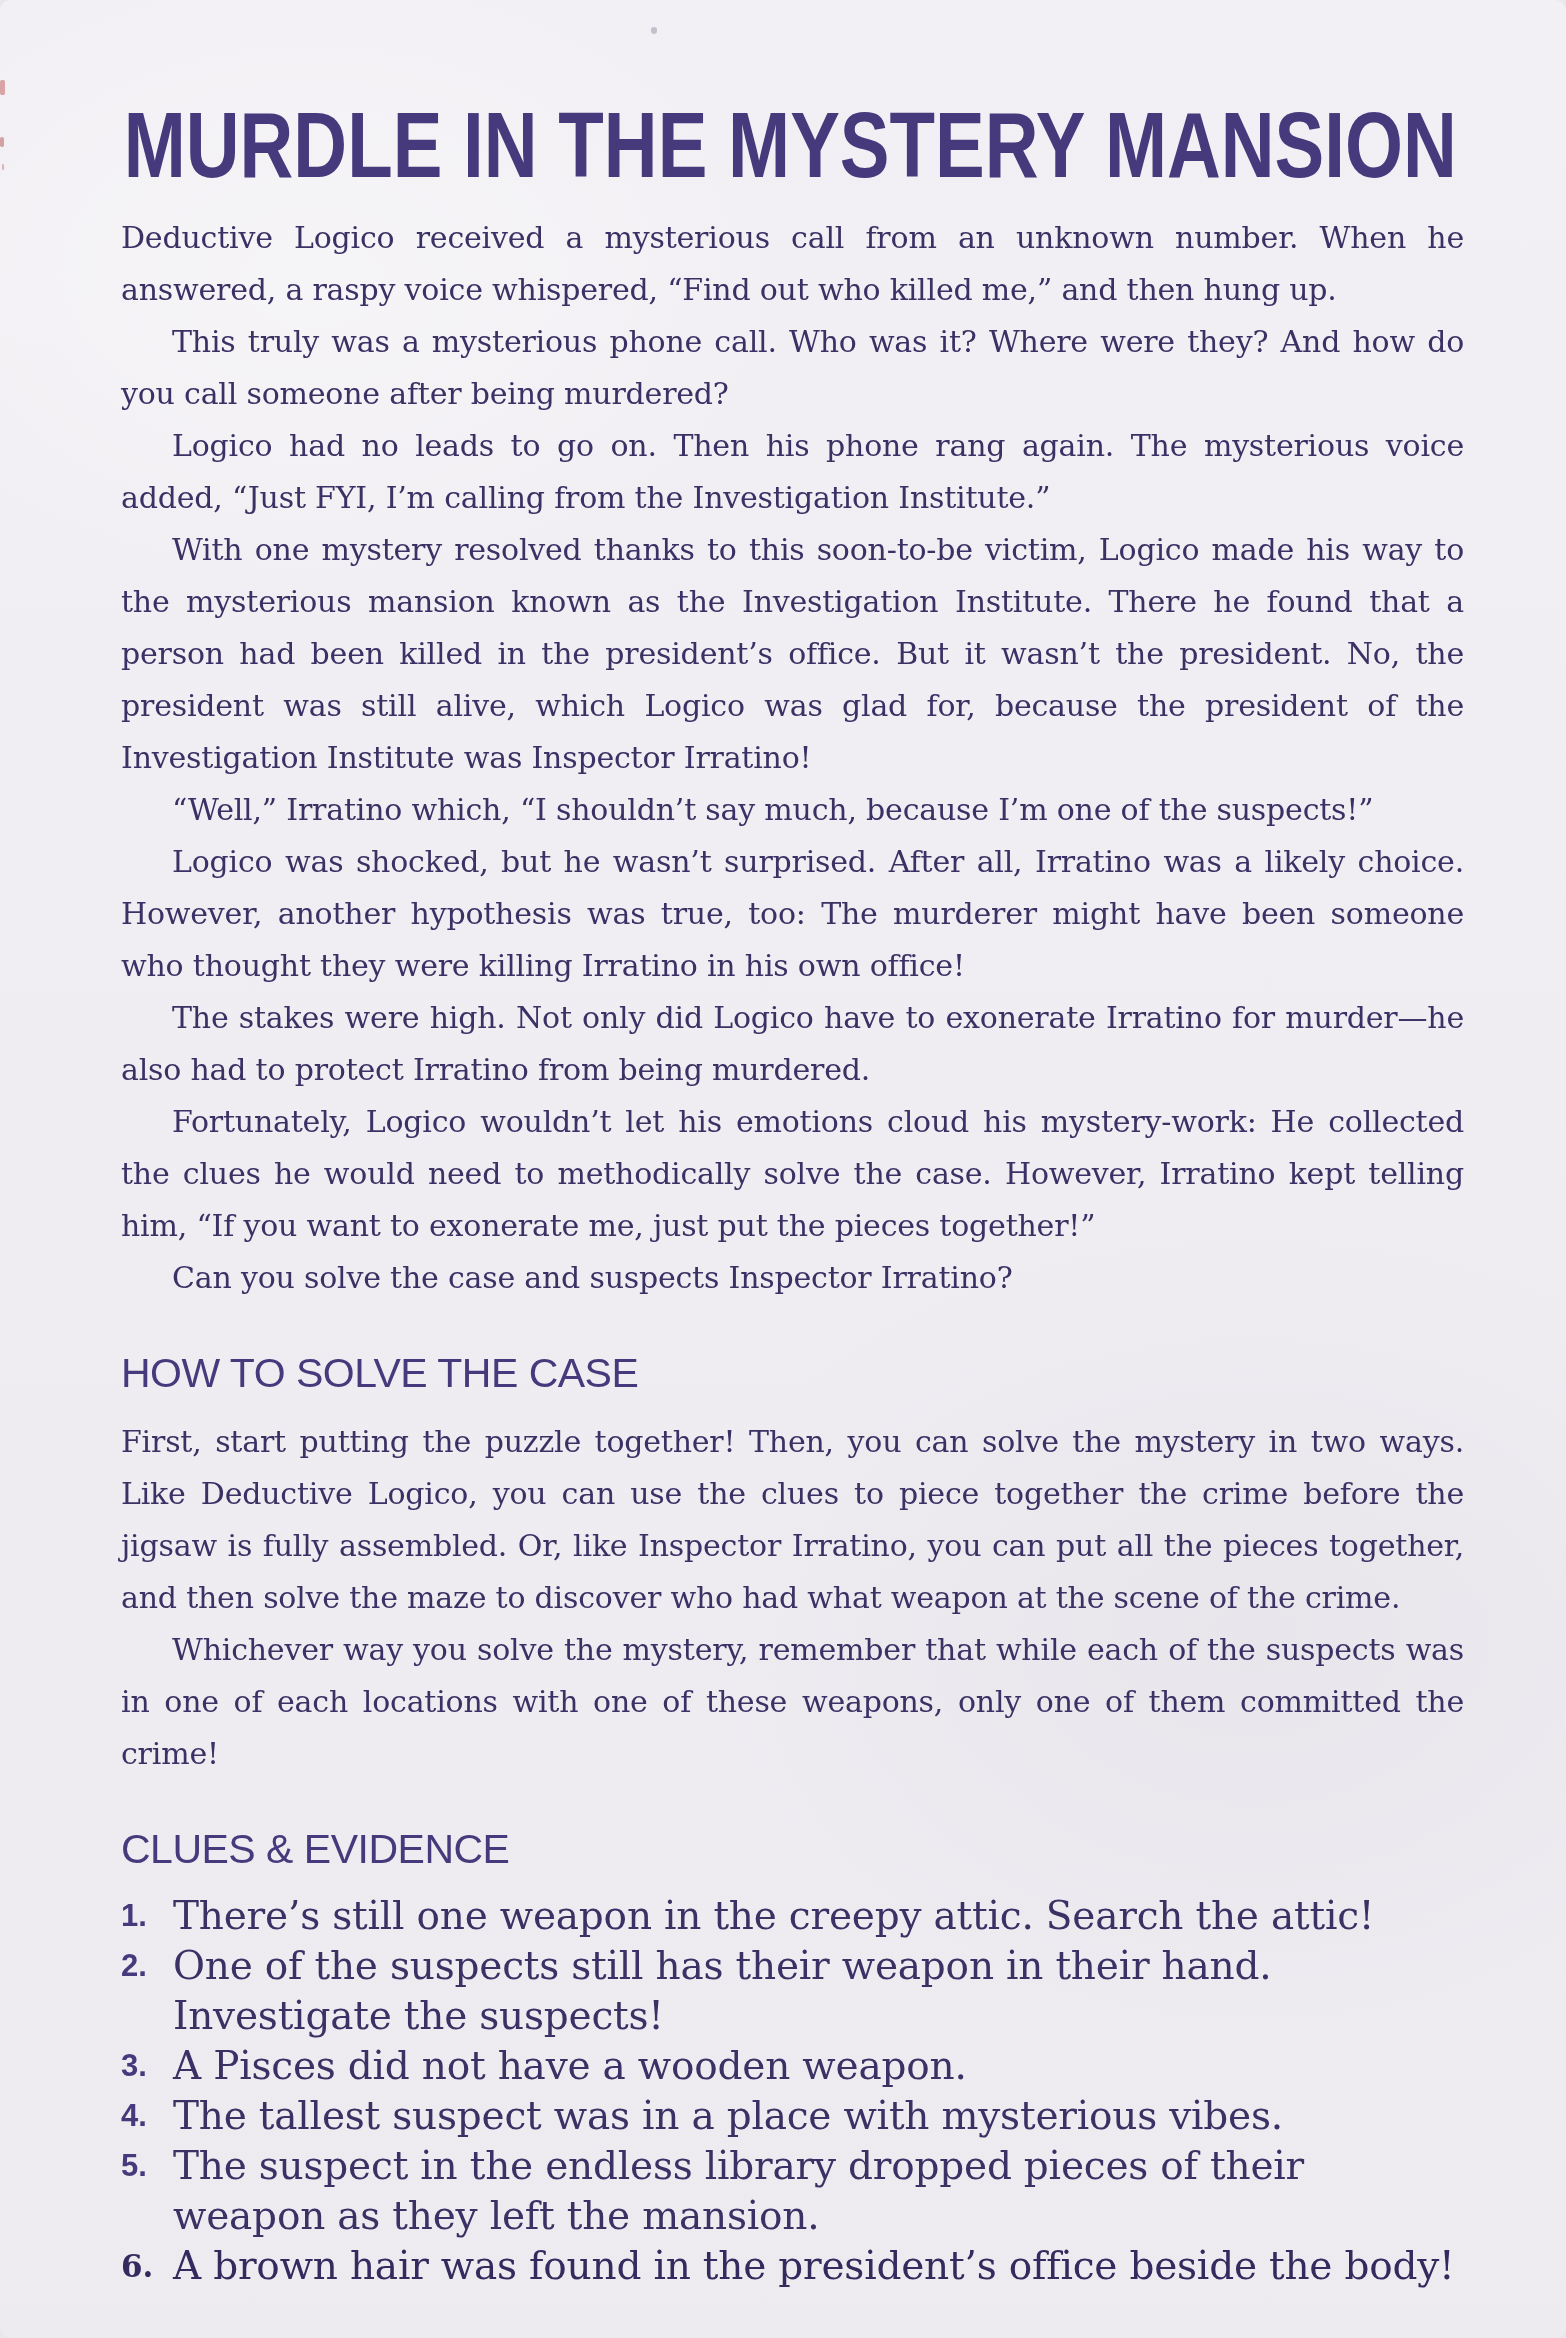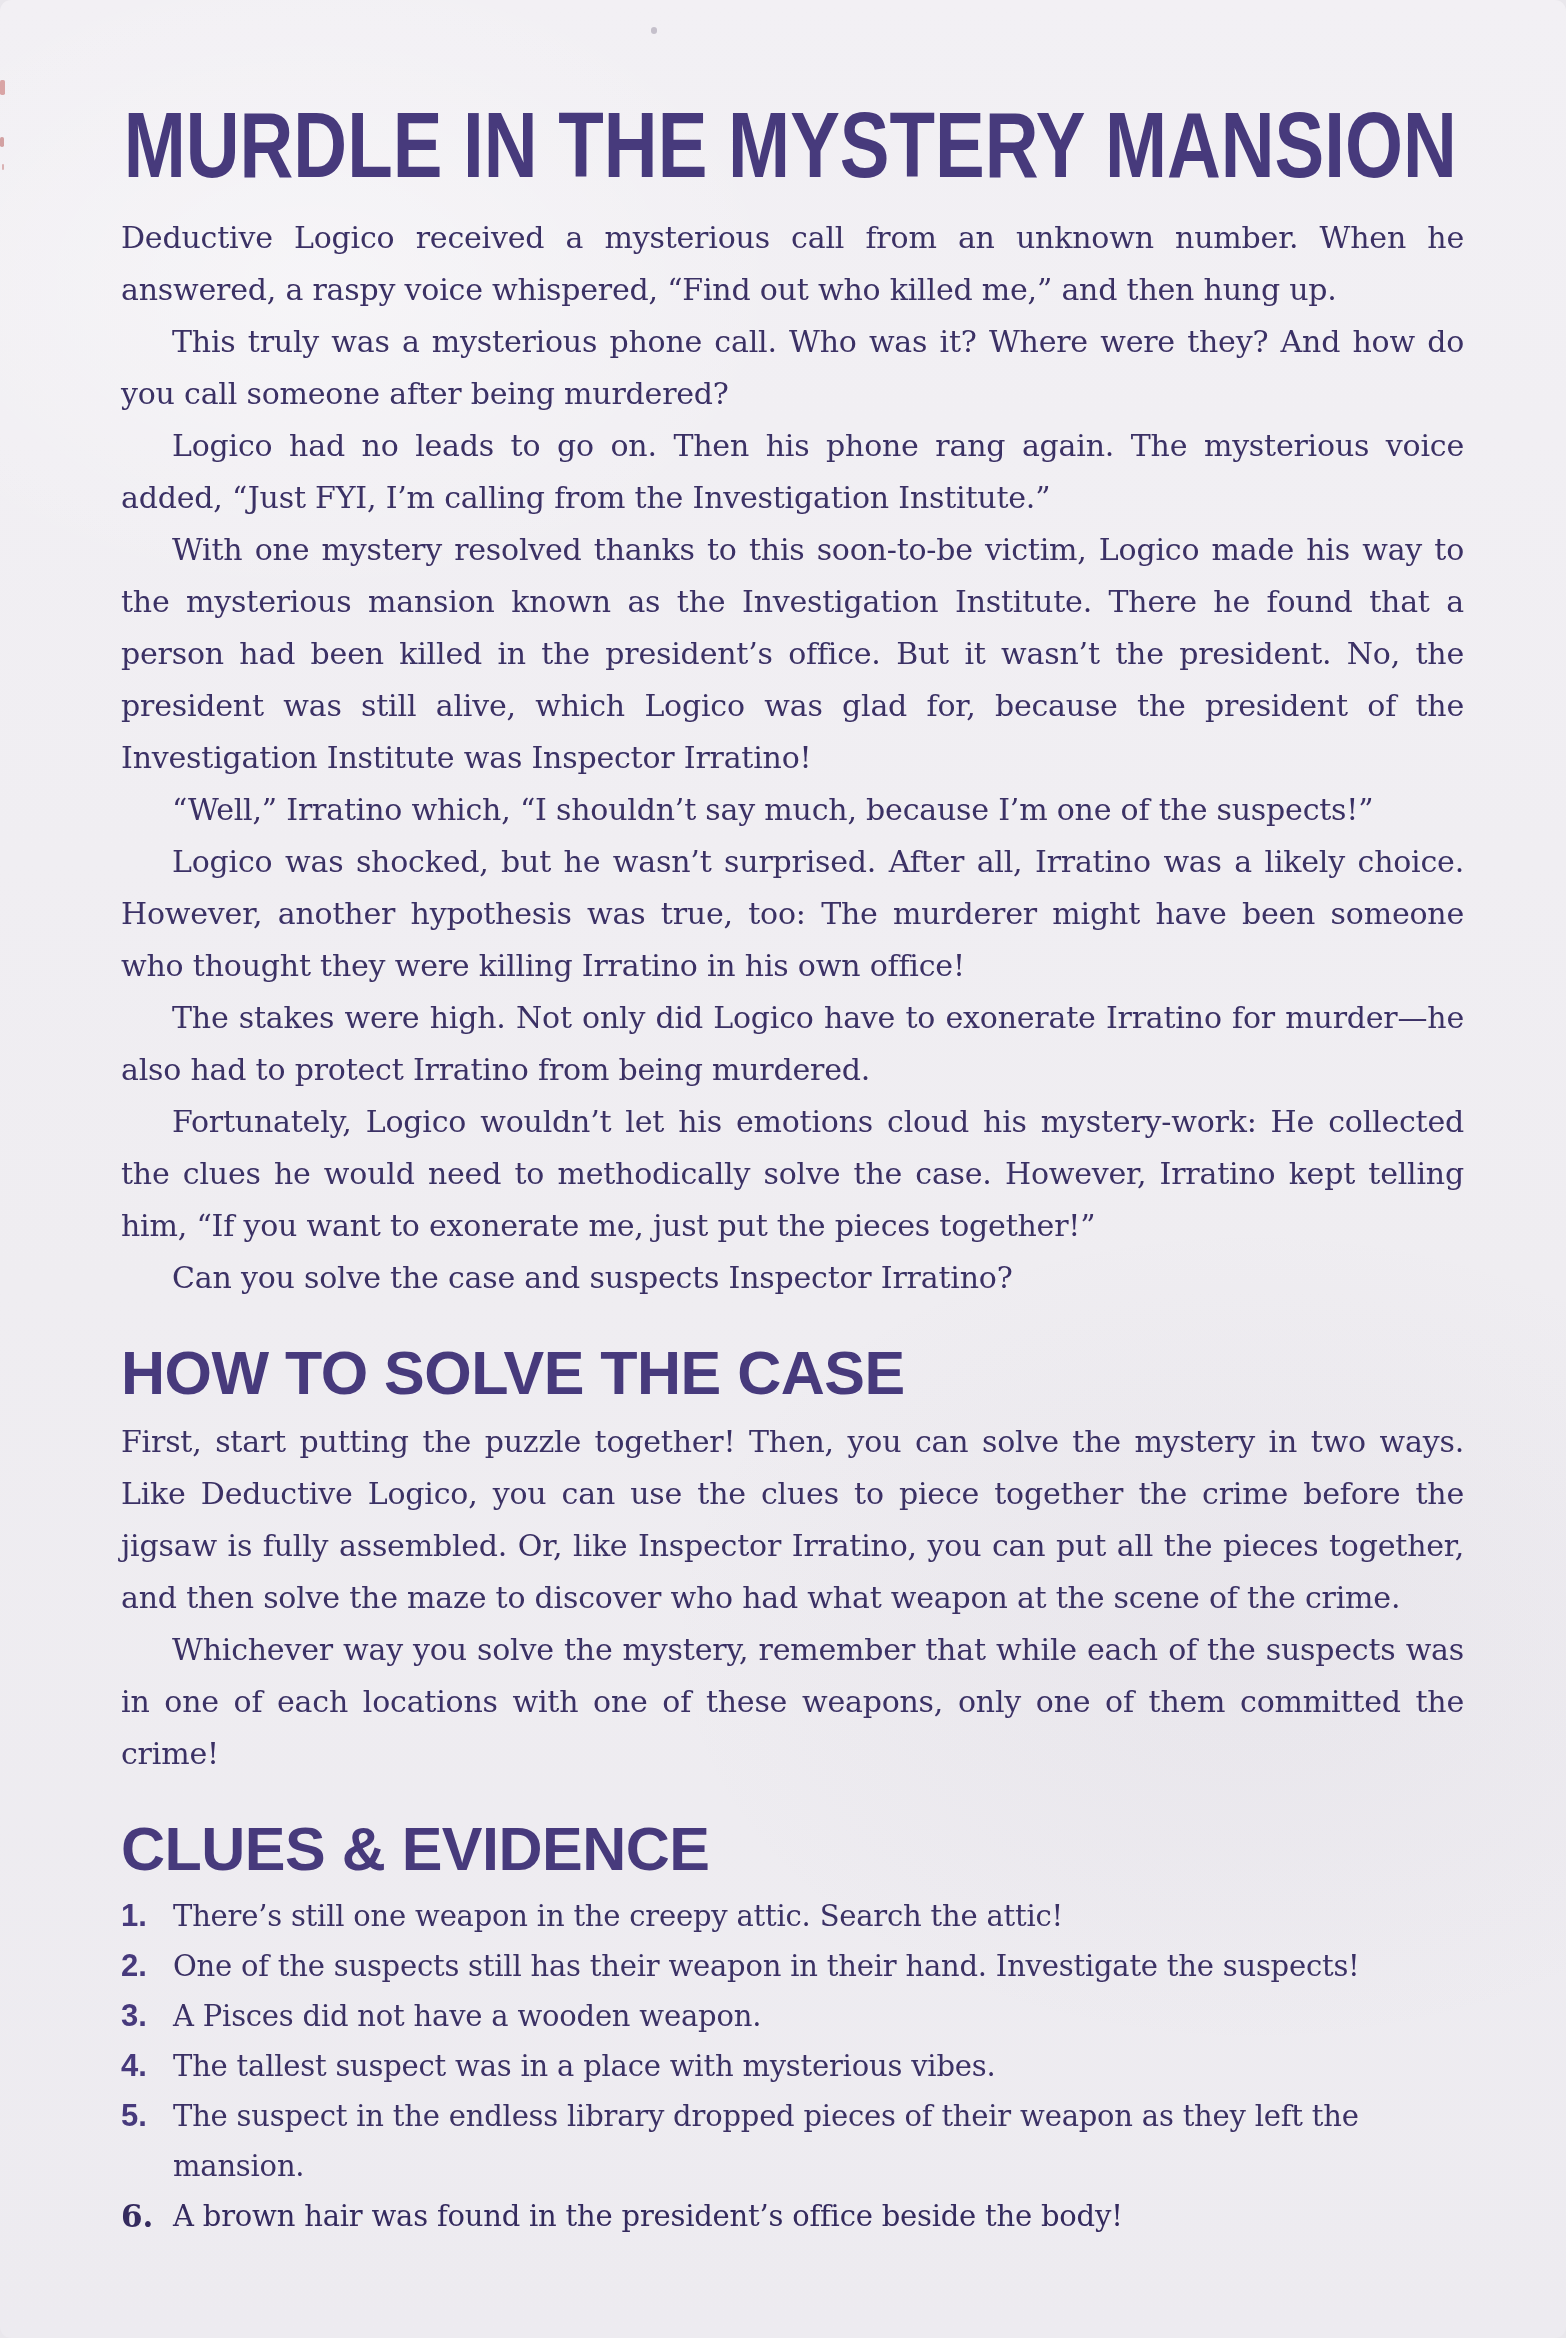--- a/index.html
+++ b/index.html
@@ -35,40 +35,40 @@
     margin: 0;
     font-size: 30px;
     line-height: 52px;
     letter-spacing: -0.2px;
     color: #3b3165;
     text-align: justify;
   }
   p.indent { text-indent: 51px; }
   h2.section-heading {
     font-family: "Liberation Sans", sans-serif;
-    font-weight: 700;
-    font-size: 61px;
+    font-weight: 400;
+    font-size: 41px;
     line-height: 55px;
     letter-spacing: -0.5px;
     color: #473a7c;
     margin: 42px 0 14.6px 0;
   }
   .clues-list { margin-top: 5.5px; }
   .clue-row { display: flex; align-items: flex-start; }
   .clue-num {
     flex: none;
     width: 52px;
     font-family: "Liberation Sans", sans-serif;
     font-weight: 700;
     font-size: 31px;
     line-height: 50px;
     color: #473a7c;
   }
   .clue-text {
-    font-size: 29px;
+    font-size: 39px;
     line-height: 50px;
     letter-spacing: -0.2px;
     color: #3b3165;
   }
   .clue-row.strong .clue-num {
     font-family: "DejaVu Serif", serif;
     color: #342a5e;
   }
   .clue-row.strong .clue-text {
     font-weight: 400;

